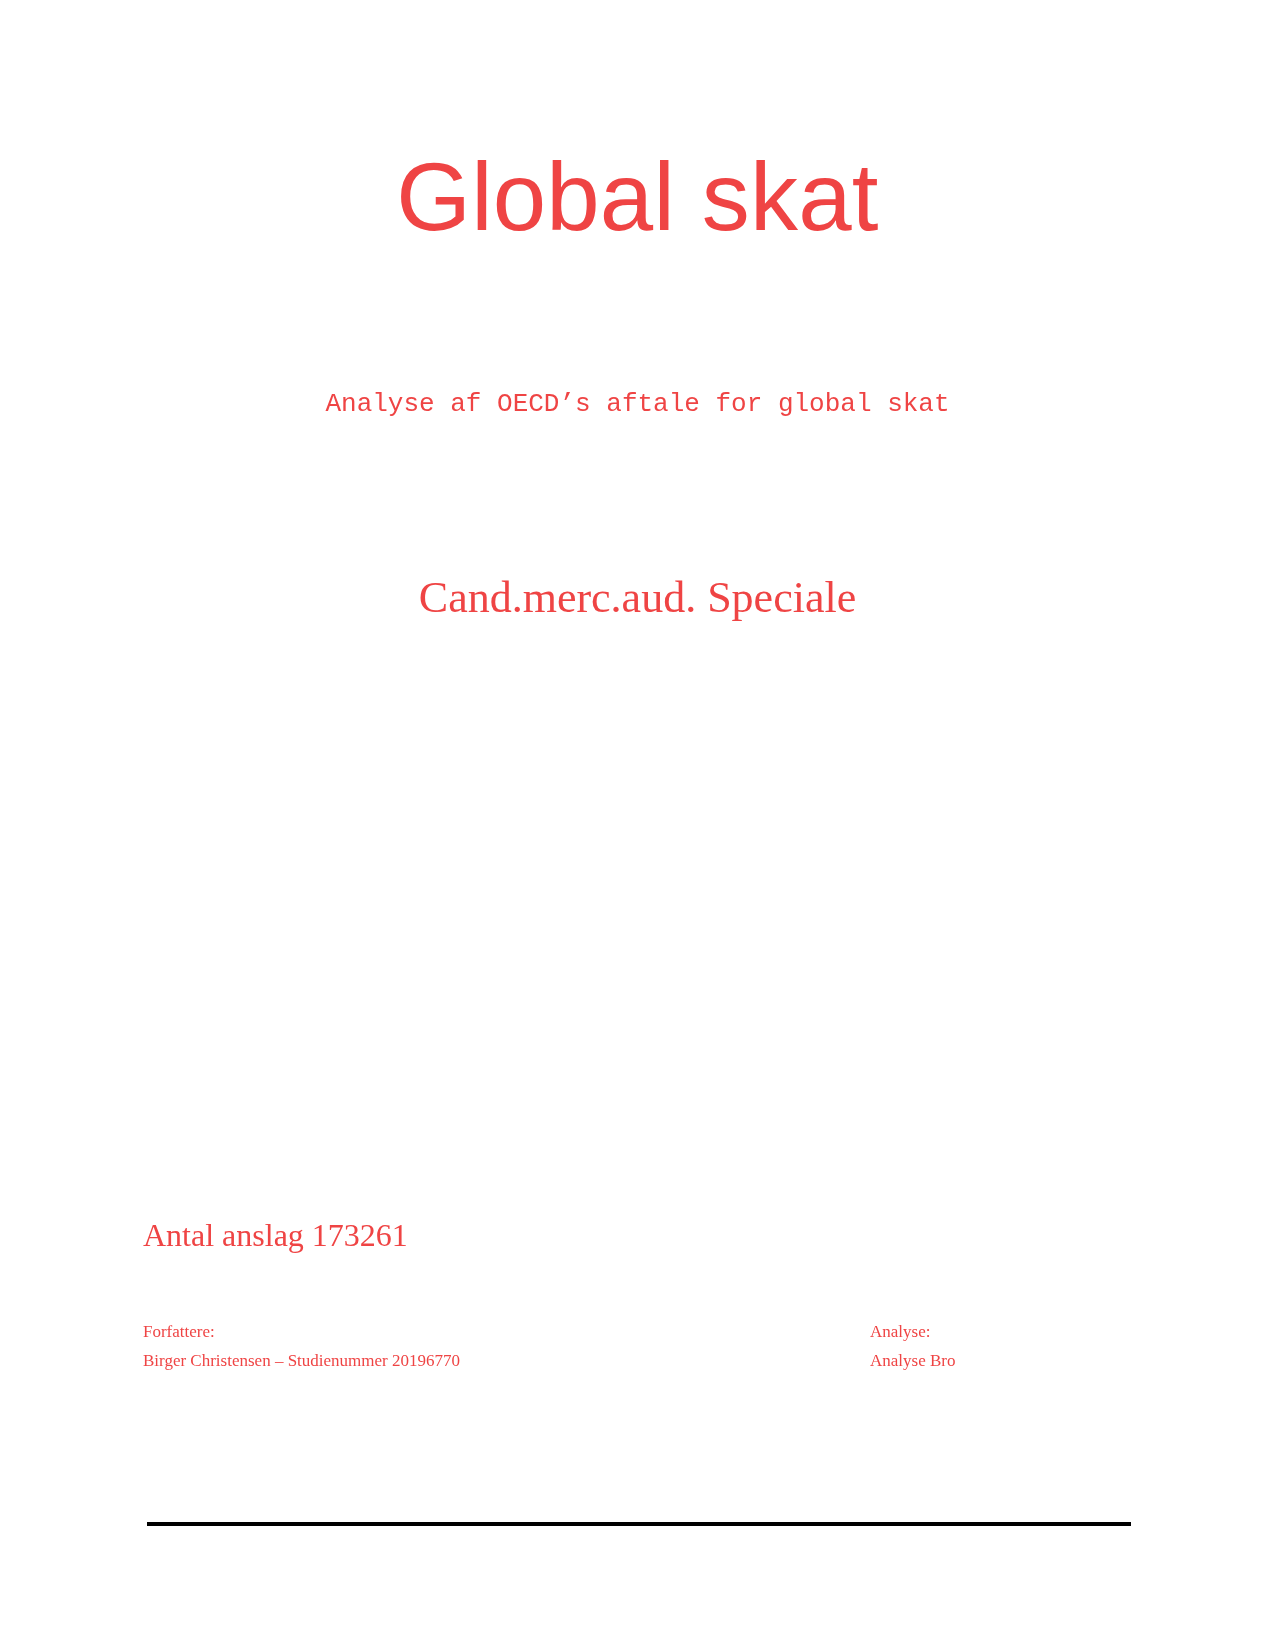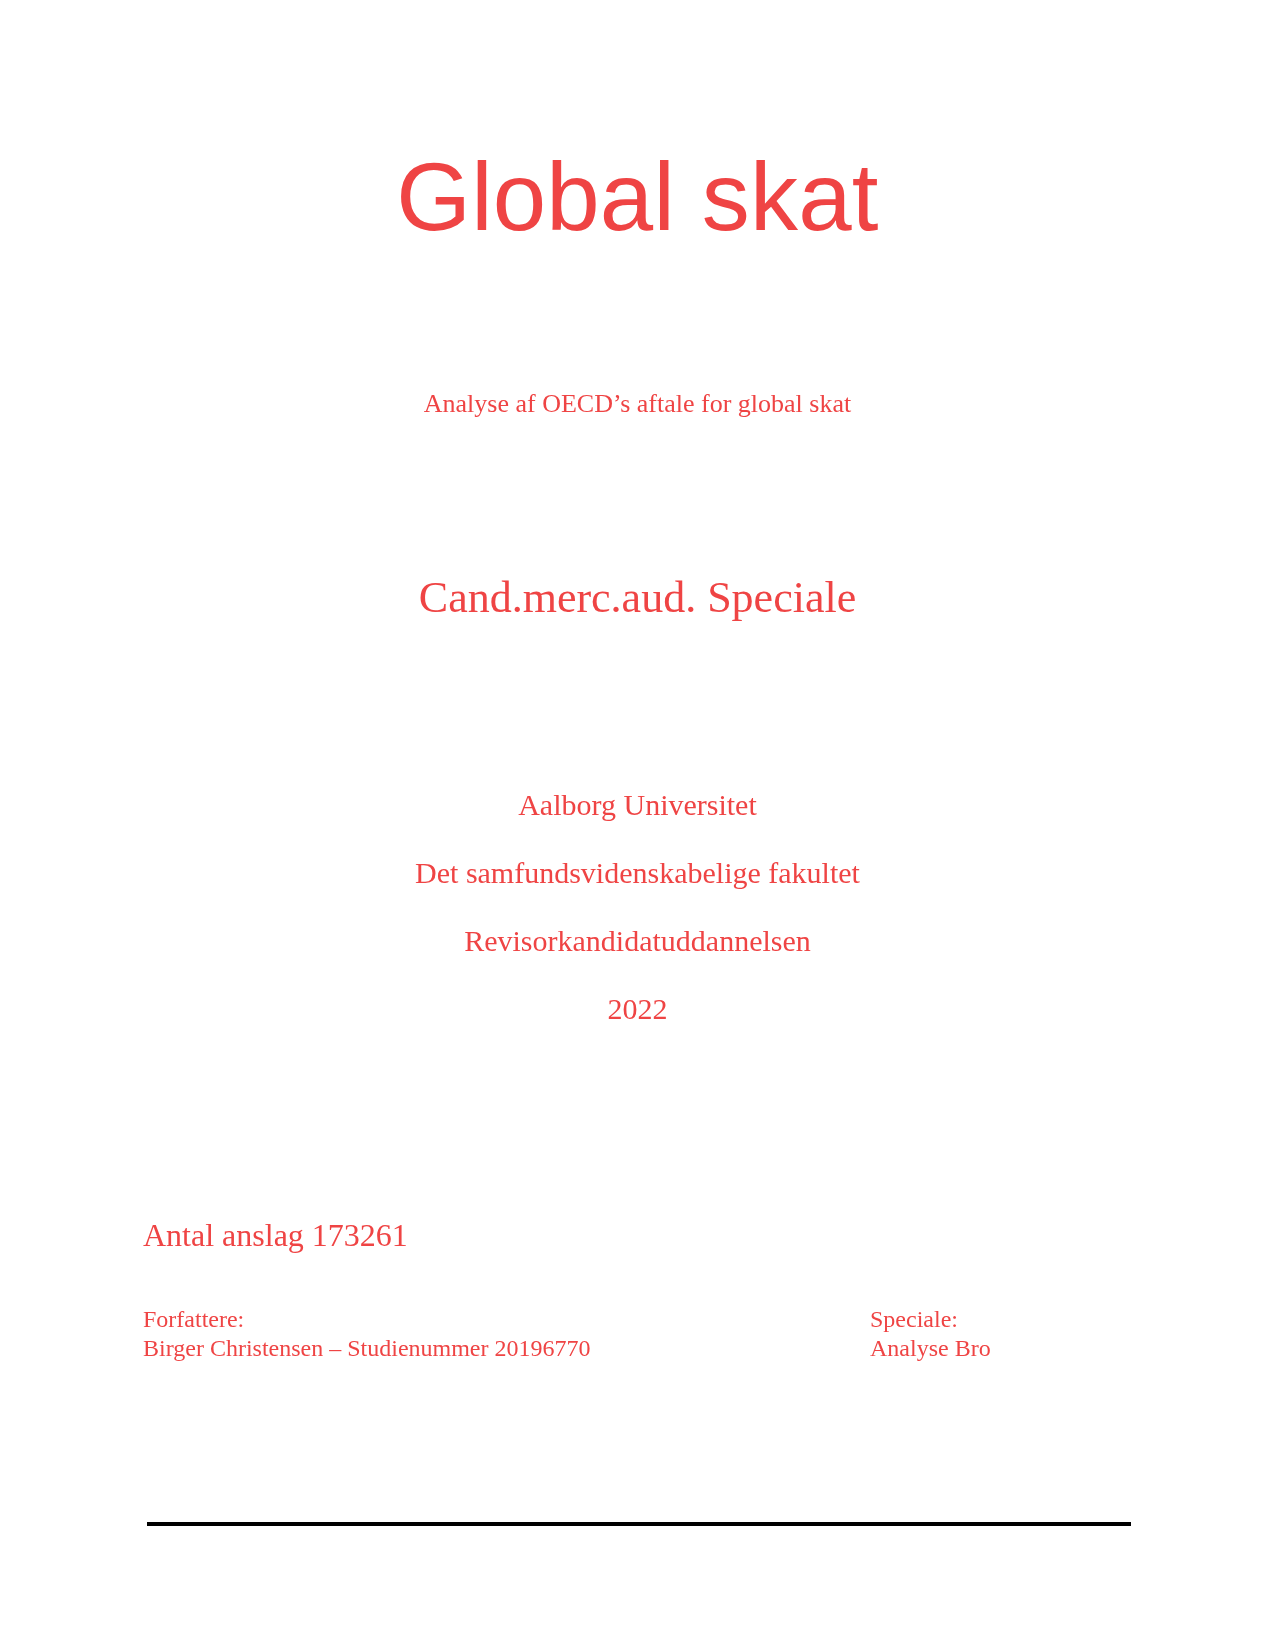--- a/index.html
+++ b/index.html
@@ -40,20 +40,21 @@
   .doc-subtitle {
     position: absolute;
     left: 0;
     right: 0;
     top: 388px;
     text-align: center;
     font-size: 26px;
     line-height: 1.25;
     font-weight: normal;
     margin: 0;
+    font-family: Liberation Mono, monospace;
   }
 
   
   .doc-degree {
     position: absolute;
     left: 0;
     right: 0;
     top: 572px;
     text-align: center;
     font-size: 44px;
@@ -95,22 +96,22 @@
   .credits {
     position: absolute;
     left: 143px;
     right: 143px;
     top: 1305px;
     height: 96px;
   }
 
   .credits-col {
     position: absolute;
-    top: 0;
-    font-size: 24px;
+    top: 12px;
+    font-size: 17px;
     line-height: 29px;
   }
 
   .credits-col.authors { left: 0; }
   .credits-col.supervisor { left: 727px; }
 
   .credits-line {
     margin: 0;
     white-space: pre;
   }
@@ -129,38 +130,32 @@
 <body>
 
 <div class="page">
 
   <h1 class="doc-title">Global skat</h1>
 
   <p class="doc-subtitle">Analyse af OECD’s aftale for global skat</p>
 
   <p class="doc-degree">Cand.merc.aud. Speciale</p>
 
-  <div class="institution-block">
-    <p class="institution-line">Aalborg Universitet</p>
-    <p class="institution-line">Det samfundsvidenskabelige fakultet</p>
-    <p class="institution-line">Revisorkandidatuddannelsen</p>
-    <p class="institution-line">2022</p>
-  </div>
 
   <p class="char-count">Antal anslag 173261</p>
 
   <div class="credits">
 
     <div class="credits-col authors">
       <p class="credits-line">Forfattere:</p>
       <p class="credits-line">Birger Christensen – Studienummer 20196770</p>
     </div>
 
     <div class="credits-col supervisor">
-      <p class="credits-line">Speciale:</p>
+      <p class="credits-line">Analyse:</p>
       <p class="credits-line">Analyse Bro</p>
     </div>
 
   </div>
 
   <div class="bottom-rule"></div>
 
 </div>
 
 </body></html>

